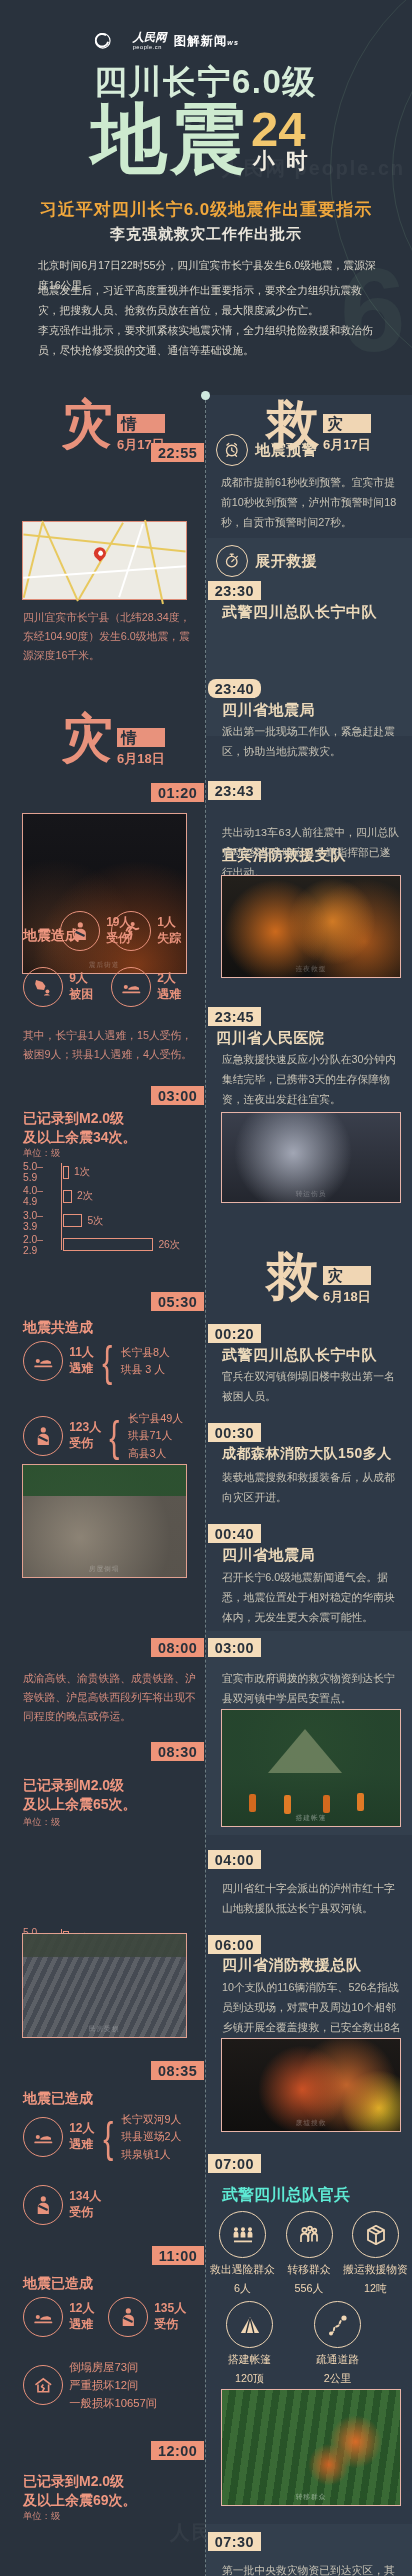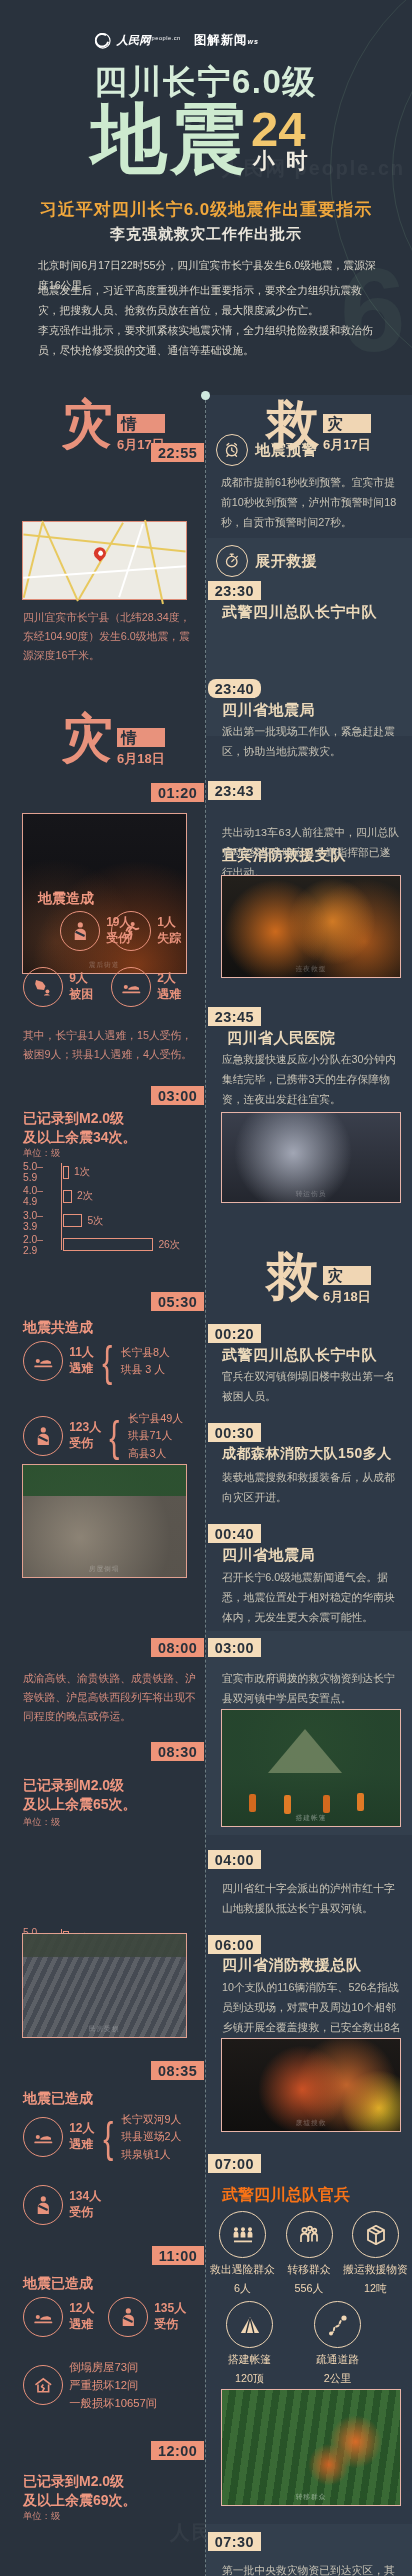--- a/index.html
+++ b/index.html
@@ -57,21 +57,21 @@
   .stat{display:flex;align-items:center;gap:6.2px;color:#e8927c;}
   .stat-c{flex:0 0 auto;width:38px;height:38px;border:1px solid #e8927c;border-radius:50%;
           display:flex;align-items:center;justify-content:center;}
   .stat-c .ic{width:20.6px;height:20.6px;}
   .stat-v{font-size:12px;font-weight:bold;line-height:1.3;}
   .brace{font-size:43px;font-weight:200;line-height:.9;transform:scaleX(.7);}
   .stat-b{font-size:10.8px;line-height:1.6;}
   
   .rtext{color:#c9c4b6;font-size:10.8px;line-height:1.85;}
   .rtitle{color:#ecd9ba;font-size:15px;font-weight:bold;letter-spacing:0.5px;}
-  .rbigtitle{color:#f97316;font-size:16px;font-weight:bold;}
+  .rbigtitle{color:#5eead4;font-size:16px;font-weight:bold;}
   .iconhead{display:flex;align-items:center;gap:7.2px;color:#f0d6b4;}
   .iconhead .cir{width:30px;height:30px;border:1px solid #f0d6b4;border-radius:50%;
                  display:flex;align-items:center;justify-content:center;}
   .iconhead .cir .ic{width:17.5px;height:17.5px;}
   .rstat{display:flex;flex-direction:column;align-items:center;gap:4.1px;color:#f0d6b4;text-align:center;}
   .rstat .cir{width:45px;height:45px;border:1px solid #f0d6b4;border-radius:50%;
               display:flex;align-items:center;justify-content:center;}
   .rstat .cir .ic{width:24px;height:24px;}
   .rstat .lb{font-size:10.8px;line-height:1.35;}
   .rstat .vl{font-size:10.8px;line-height:1.35;}
@@ -181,25 +181,25 @@
   <div class="abs big60" style="left:340px;top:242px;">6.0</div>
   <div class="abs wmark" style="left:222px;top:155px;">人民网 people.cn</div>
   <div class="abs wmark" style="left:216px;top:479px;">人民网 people.cn</div>
   <div class="abs wmark" style="left:211px;top:1257px;">人民网 people.cn</div>
   <div class="abs wmark" style="left:170px;top:2519px;">人民网 people.cn</div>
 
   <div class="abs brandrow" style="left:94px;top:32px;">
     <svg class="ic" style="width:17.5px;height:17.5px;color:#fff" viewBox="0 0 34 34" width="17.5" height="17.5">
         <use href="#i-swoosh"></use>
       </svg>
-    <span style="display:flex;flex-direction:row;gap:1px;">
+    <span style="display:flex;flex-direction:column;gap:1px;margin-left:16px;">
       <span class="brand-name">人民网</span>
       <span class="brand-domain">people.cn</span>
     </span>
-    <span class="brand-prod" style="margin-left:8px;"><b>图解新闻</b><i>ws</i></span>
+    <span class="brand-prod" style="margin-left:2px;"><b>图解新闻</b><i>ws</i></span>
   </div>
   <div class="abs title1" style="left:94px;top:60px;">四川长宁6.0级</div>
   <div class="abs title2" style="left:91px;top:101px;">地震</div>
   <div class="abs title-num" style="left:251px;top:105px;">24</div>
   <div class="abs title-unit" style="left:253px;top:146px;">小时</div>
   <div class="abs headline" style="left:0;top:198px;">习近平对四川长宁6.0级地震作出重要指示</div>
   <div class="abs subhead" style="left:0;top:225px;">李克强就救灾工作作出批示</div>
   <div class="abs para" style="left:38px;top:256px;">北京时间6月17日22时55分，四川宜宾市长宁县发生6.0级地震，震源深度16公里。</div>
   <div class="abs para" style="left:38px;top:281px;">地震发生后，习近平高度重视并作出重要指示，要求全力组织抗震救灾，把搜救人员、抢救伤员放在首位，最大限度减少伤亡。</div>
   <div class="abs para" style="left:38px;top:321px;">李克强作出批示，要求抓紧核实地震灾情，全力组织抢险救援和救治伤员，尽快抢修受损的交通、通信等基础设施。</div>
@@ -242,21 +242,21 @@
   </div>
   <div class="abs badgeL" style="top:783px;">01:20</div>
 
   <div class="abs photo" style="left:21.6px;top:813px;width:163px;height:159px;background:
       radial-gradient(circle at 70% 95%, rgba(214,92,30,.55), transparent 55%),
       radial-gradient(circle at 20% 80%, rgba(120,70,40,.5), transparent 45%),
       linear-gradient(#16161a,#0d0d10);">
       <span class="photolabel">震后街道</span>
     </div>
 
-  <div class="abs ltitle" style="left:23px;top:889px;margin-left:15px;">地震造成</div>
+  <div class="abs ltitle" style="left:23px;top:926px;">地震造成</div>
 
   <div class="abs stat" style="left:23px;top:911px;padding-left:37px;">
     <span class="stat-c">
         <svg class="ic" viewBox="0 0 40 40" width="20.6" height="20.6">
           <use href="#i-injured"></use>
         </svg>
       </span>
     <span class="stat-v pre"><span>19人</span><br><span>受伤</span></span>
   </div>
   <div class="abs stat" style="left:111px;top:911px;">
@@ -478,21 +478,21 @@
   <div class="abs rtext" style="left:222px;top:824px;width:179px;font-family:Liberation Mono, monospace;">共出动13车63人前往震中，四川总队启动2级应急响应，全勤指挥部已遂行出动。</div>
   <div class="abs rphoto" style="left:221px;top:875px;width:178px;height:101px;background:
       radial-gradient(circle at 30% 55%, rgba(235,120,30,.85), transparent 38%),
       radial-gradient(circle at 62% 45%, rgba(240,140,40,.8), transparent 35%),
       radial-gradient(circle at 80% 65%, rgba(220,110,30,.7), transparent 40%),
       linear-gradient(#23201c,#121110);">
       <span class="photolabel">连夜救援</span>
     </div>
 
   <div class="abs badgeR" style="top:1007px;">23:45</div>
-  <div class="abs rtitle" style="left:227px;top:1029px;text-align:right;">四川省人民医院</div>
+  <div class="abs rtitle" style="left:216px;top:1029px;text-align:right;">四川省人民医院</div>
   <div class="abs rtext" style="left:222px;top:1050px;width:179px;">应急救援快速反应小分队在30分钟内集结完毕，已携带3天的生存保障物资，连夜出发赶往宜宾。</div>
   <div class="abs rphoto" style="left:221px;top:1112px;width:178px;height:89px;background:
       radial-gradient(circle at 40% 45%, rgba(190,195,210,.8), transparent 50%),
       linear-gradient(#3a3f4c,#23262e);">
       <span class="photolabel">转运伤员</span>
     </div>
 
   <div class="abs schead" style="left:267px;top:1253px;">
     <span class="bigc r-ink">救</span>
     <span class="rt">

